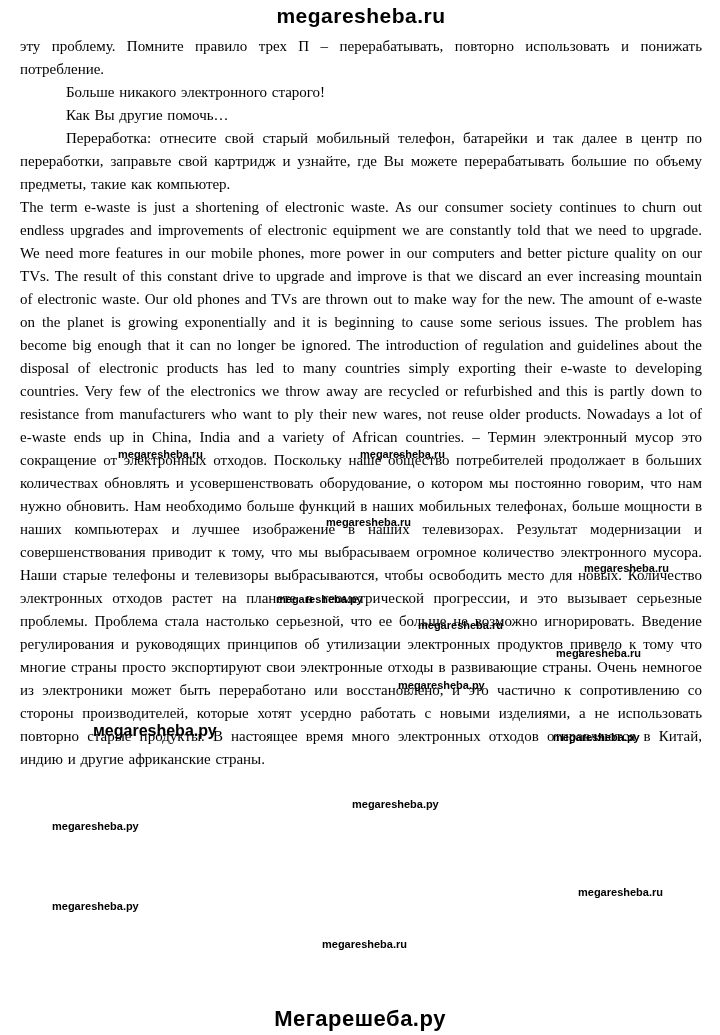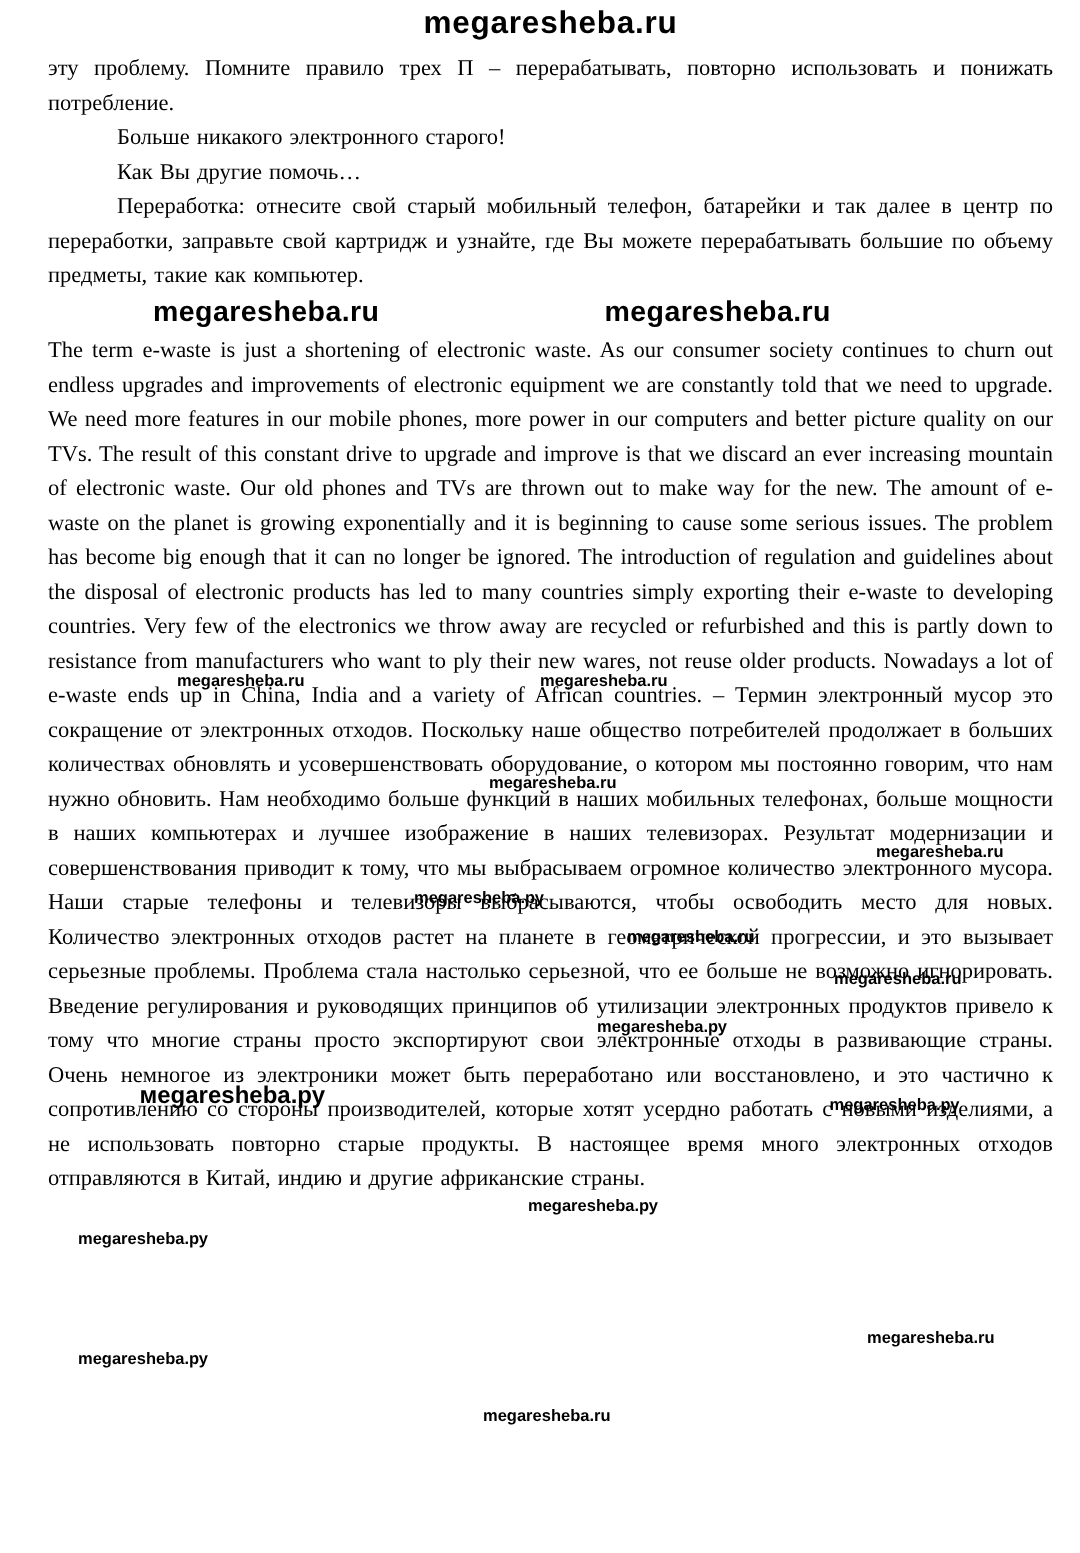--- a/index.html
+++ b/index.html
@@ -5,21 +5,21 @@
   * { box-sizing: border-box; }
   html, body { margin: 0; padding: 0; }
   body {
     width: 720px; height: 1035px;
     background: #ffffff;
     font-family: "Liberation Serif", serif;
   }
   .page {
     position: relative;
     width: 720px; height: 1035px;
-    padding: 2px 18px 0 32px;
+    padding: 2px 18px 0 20px;
     color: #000;
     overflow: hidden;
   }
   .wm-header {
     text-align: center;
     font-family: "Liberation Sans", sans-serif;
     font-weight: bold;
     font-size: 21px;
     letter-spacing: 0.5px;
     padding: 2px 0 7px 0;
@@ -87,23 +87,20 @@
   <p class="para indent">
     <span>Как Вы другие помочь…</span>
   </p>
 
 
 
   <p class="para indent">
     <span>Переработка: отнесите свой старый мобильный телефон, батарейки и так далее в центр по переработки, заправьте свой картридж и узнайте, где Вы можете перерабатывать большие по объему предметы, такие как компьютер.</span>
   </p>
 
-  <div class="wm-divider">
-    <span class="wm-big">megaresheba.ru</span><span class="wm-big">megaresheba.ru</span>
-  </div>
 
   <p class="para">
     <span>The term e-waste is just a shortening of electronic waste. As our consumer society continues to churn out endless upgrades and improvements of electronic equipment we are constantly told that we need to upgrade. We need more features in our mobile phones, more power in our computers and better picture quality on our TVs. The result of this constant drive to upgrade and improve is that we discard an ever increasing mountain of electronic waste. Our old phones and TVs are thrown out to make way for the new. The amount of e-waste on the planet is growing exponentially and it is beginning to cause some serious issues. The problem has become big enough that it can no longer be ignored. The introduction of regulation and guidelines about the disposal of electronic products has led to many countries simply exporting their e-waste to developing countries. Very few of the electronics we throw away are recycled or refurbished and this is partly down to resistance from manufacturers who want to ply their new wares, not reuse older products. Nowadays a lot of e-waste ends up in China, India and a variety of African countries. – Термин электронный мусор это сокращение от электронных отходов. Поскольку наше общество потребителей продолжает в больших количествах обновлять и усовершенствовать оборудование, о котором мы постоянно говорим, что нам нужно обновить. Нам необходимо больше функций в наших мобильных телефонах, больше мощности в наших компьютерах и лучшее изображение в наших телевизорах. Результат модернизации и совершенствования приводит к тому, что мы выбрасываем огромное количество электронного мусора. Наши старые телефоны и телевизоры выбрасываются, чтобы освободить место для новых. Количество электронных отходов растет на планете в геометрической прогрессии, и это вызывает серьезные проблемы. Проблема стала настолько серьезной, что ее больше не возможно игнорировать. Введение регулирования и руководящих принципов об утилизации электронных продуктов привело к тому что многие страны просто экспортируют свои электронные отходы в развивающие страны. Очень немногое из электроники может быть переработано или восстановлено, и это частично к сопротивлению со стороны производителей, которые хотят усердно работать с новыми изделиями, а не использовать повторно старые продукты. В настоящее время много электронных отходов отправляются в Китай, индию и другие африканские страны.</span>
   </p>
 
   <div class="wm-layer" id="wm-layer">
       <span class="wm-scatter" style="left: 118px; top: 448px;">megaresheba.ru</span>
       <span class="wm-scatter" style="left: 360px; top: 448px;">megaresheba.ru</span>
       <span class="wm-scatter" style="left: 326px; top: 516px;">megaresheba.ru</span>
       <span class="wm-scatter" style="left: 584px; top: 562px;">megaresheba.ru</span>
@@ -113,14 +110,15 @@
       <span class="wm-scatter" style="left: 398px; top: 679px;">megaresheba.ру</span>
       <span class="wm-scatter wm-medium" style="left: 93px; top: 722px;">мegaresheba.ру</span>
       <span class="wm-scatter" style="left: 553px; top: 731px;">megaresheba.ру</span>
       <span class="wm-scatter" style="left: 352px; top: 798px;">megaresheba.ру</span>
       <span class="wm-scatter" style="left: 52px; top: 820px;">megaresheba.ру</span>
       <span class="wm-scatter" style="left: 578px; top: 886px;">megaresheba.ru</span>
       <span class="wm-scatter" style="left: 52px; top: 900px;">megaresheba.ру</span>
       <span class="wm-scatter" style="left: 322px; top: 938px;">megaresheba.ru</span>
     </div>
 
+  <div class="wm-footer">Мегарешеба.ру</div>
 
 </div>
 
 </body></html>

